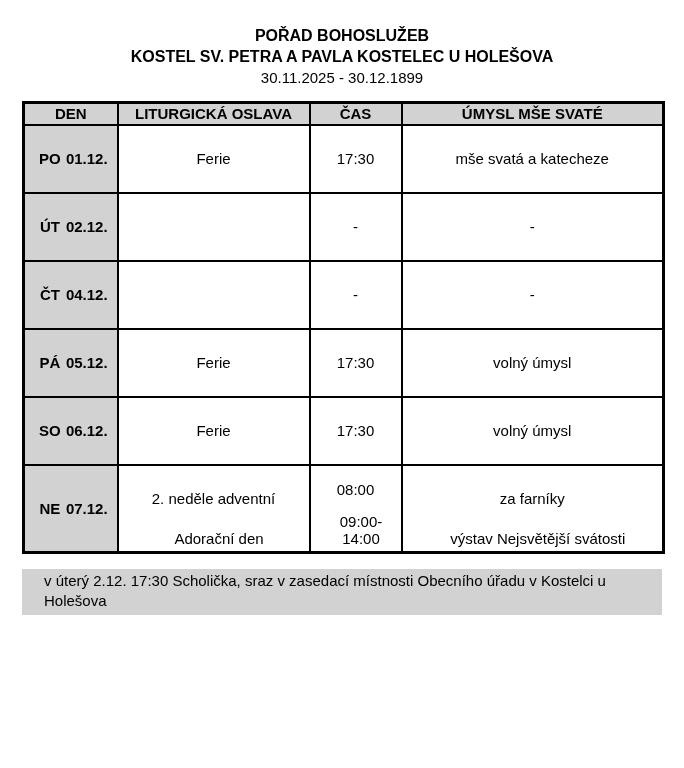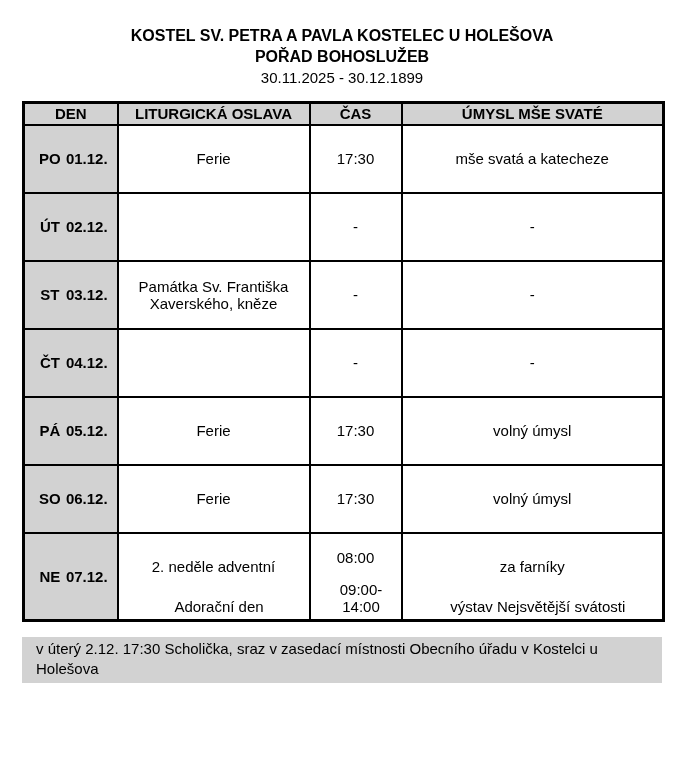--- a/index.html
+++ b/index.html
@@ -80,31 +80,31 @@
     padding-bottom: 3px;
     margin-left: 11px;
   }
   .footer-note {
     width: 640px;
     box-sizing: border-box;
     margin-top: 15px;
     background: var(--gray);
     font-size: 15px;
     line-height: 20px;
-    padding: 2px 6px 4px 14px;
+    padding: 2px 6px 4px 22px;
   }
 </style>
 </head>
 <body>
 
 <div class="page">
 
   <div class="titles">
+    <div class="title-line">POŘAD BOHOSLUŽEB</div>
     <div class="title-line">KOSTEL SV. PETRA A PAVLA KOSTELEC U HOLEŠOVA</div>
-    <div class="title-line">POŘAD BOHOSLUŽEB</div>
     <div class="date-range">30.11.2025 - 30.12.1899</div>
   </div>
 
   <table class="schedule">
     <colgroup>
       <col style="width:94px">
       <col style="width:192px">
       <col style="width:92px">
       <col style="width:262px">
     </colgroup>
@@ -119,26 +119,20 @@
     <tbody>
       <tr>
         <td class="day-cell"><span class="day-abbr">PO</span><span>01.12.</span></td>
         <td class="cel-cell">Ferie</td>
         <td>17:30</td>
         <td>mše svatá a katecheze</td>
       </tr>
       <tr>
         <td class="day-cell"><span class="day-abbr">ÚT</span><span>02.12.</span></td>
         <td class="cel-cell"></td>
-        <td>-</td>
-        <td>-</td>
-      </tr>
-      <tr>
-        <td class="day-cell"><span class="day-abbr">ST</span><span>03.12.</span></td>
-        <td class="cel-cell">Památka Sv. Františka Xaverského, kněze</td>
         <td>-</td>
         <td>-</td>
       </tr>
       <tr>
         <td class="day-cell"><span class="day-abbr">ČT</span><span>04.12.</span></td>
         <td class="cel-cell"></td>
         <td>-</td>
         <td>-</td>
       </tr>
       <tr>

